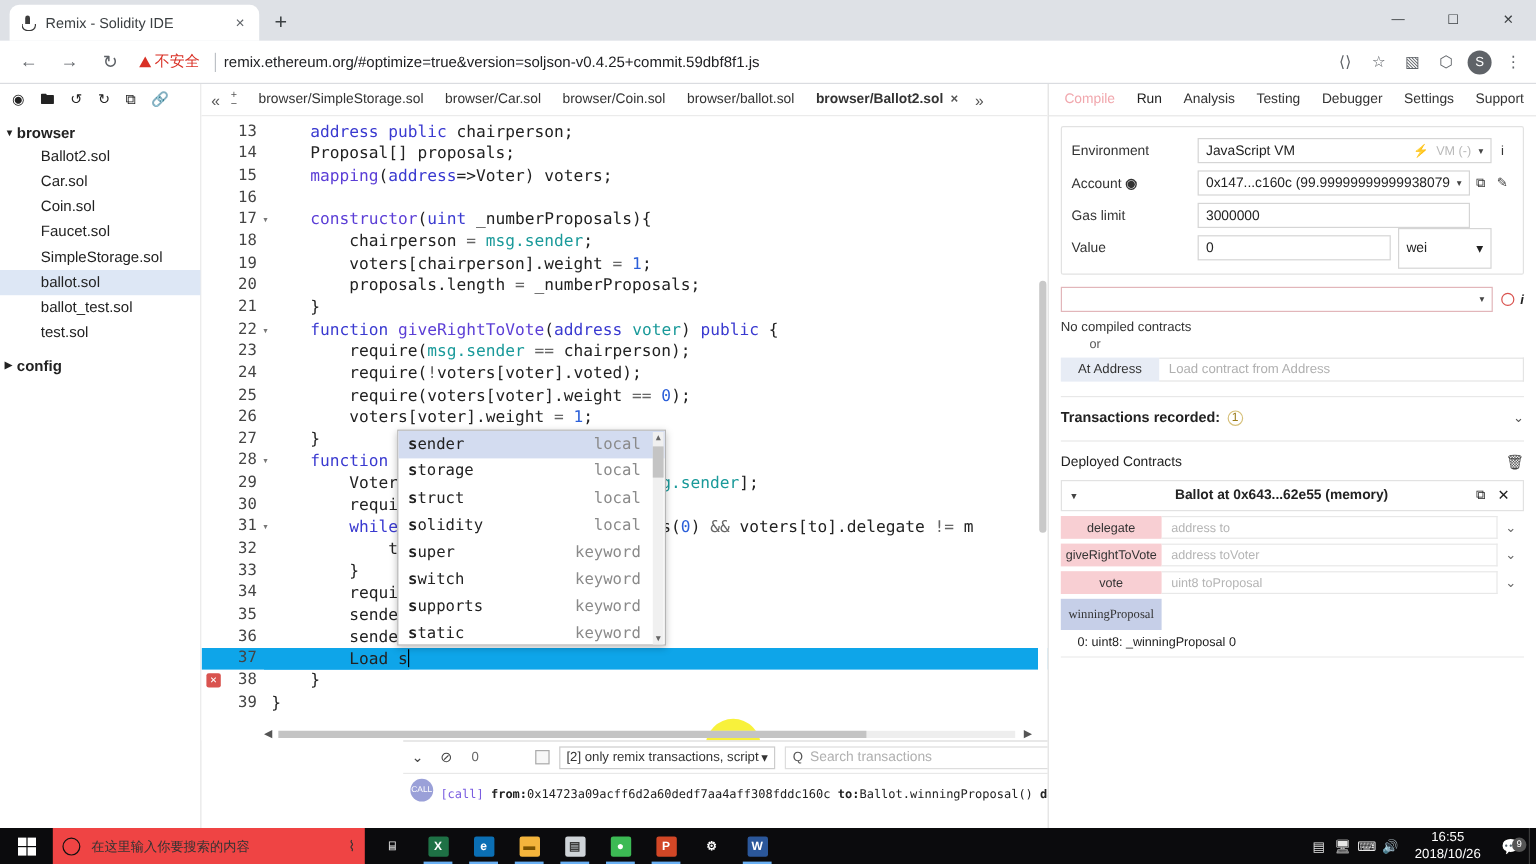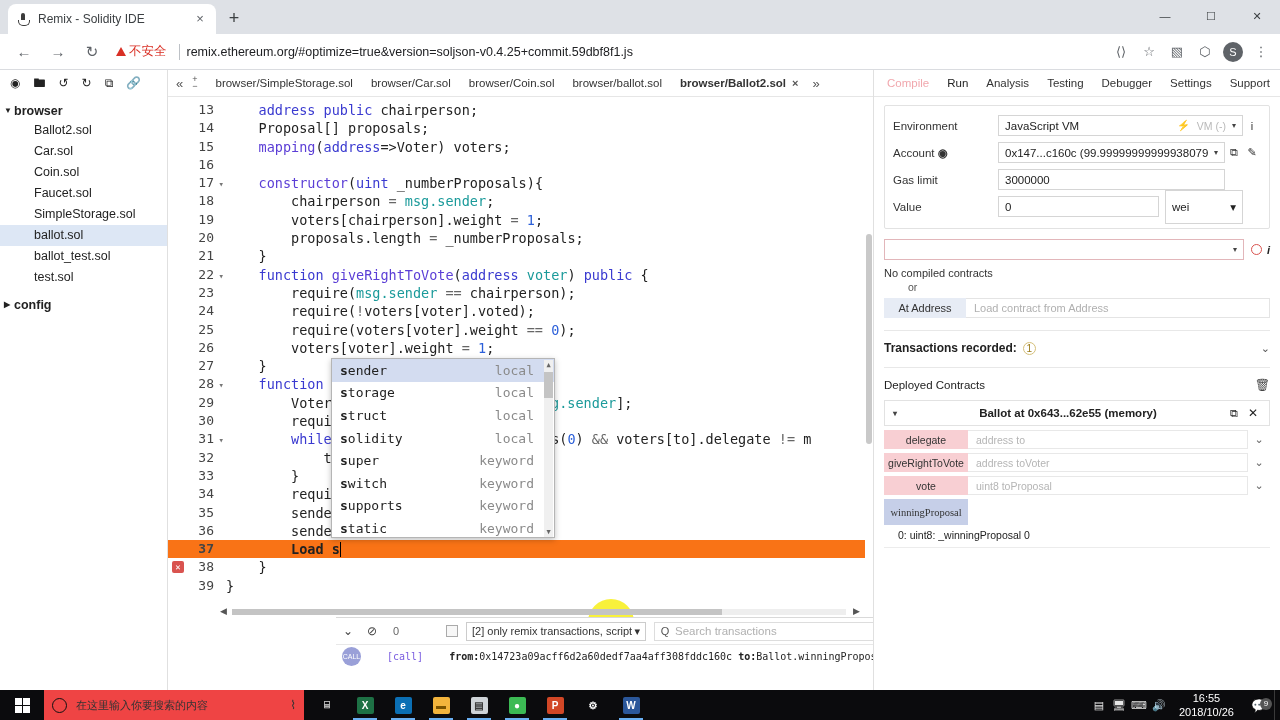--- a/index.html
+++ b/index.html
@@ -134,21 +134,21 @@
     width: 52px; flex: 0 0 52px; text-align: right; padding-right: 6px;
     color: #444; font-size: 13px; position: relative;
   }
   .gutter .fold { position: absolute; right: -4px; top: 1px; font-size: 9px; color: #777; }
   .gutter .errmark {
     position: absolute; left: 4px; top: 3px; width: 12px; height: 12px;
     background: #d9534f; color: #fff; font-size: 9px; line-height: 12px;
     text-align: center; border-radius: 2px;
   }
   .ctext { padding-left: 6px; color: #222; }
-  .cl.cur .ctext, .cl.cur { background: #f97316; font-weight: bold; }
+  .cl.cur .ctext, .cl.cur { background: #0ea5e9; }
   .k  { color: #3a3ad0; }        
   .kp { color: #5b3ed6; }        
   .tl { color: #1a9a9a; }        
   .nu { color: #2b5fd9; }        
   .op { color: #666; }
   .pl { color: #222; }
 
   .caret-bar {
     display: inline-block; width: 1px; height: 15px; background: #000;
     vertical-align: -3px; margin-left: 0px;
@@ -213,22 +213,22 @@
     display: flex; align-items: center; justify-content: space-between; padding: 0 5px;
     background: #fff;
   }
   .term-search {
     flex: 1; height: 19px; margin-left: 8px; display: flex; align-items: center;
     border: 1px solid #ddd; background:#fff;
   }
   .term-search .sicon { width: 20px; text-align: center; color: #555; font-size: 11px; }
   .term-search .sph { color: #b0b0b0; font-size: 11.5px; }
   .term-log {
-    display: flex; align-items: center; height: 23px; padding-left: 6px;
-    font-family: "DejaVu Sans Mono", monospace; font-size: 10px; color: #222; gap: 20px;
+    display: flex; align-items: flex-end; height: 23px; padding-left: 6px;
+    font-family: "DejaVu Sans Mono", monospace; font-size: 10px; color: #222;
   }
   .callbadge {
     width: 19px; height: 19px; border-radius: 50%; background: #9aa0d8; color: #fff;
     font-size: 7px; display: flex; align-items: center; justify-content: center;
     font-family: "Liberation Sans", sans-serif; flex: 0 0 19px;
   }
   .logcall { color: #7a5de0; margin: 0 6px; }
   .logtext { white-space: nowrap; overflow: hidden; }
   .logtext b { font-weight: bold; }
   .debugbtn {

